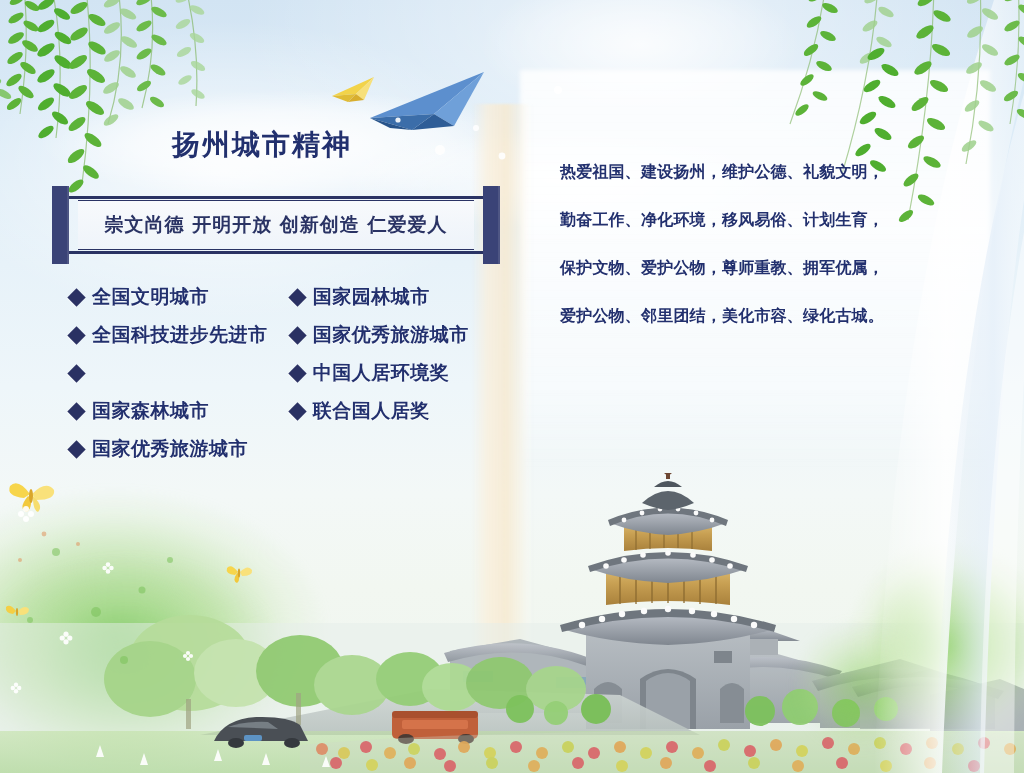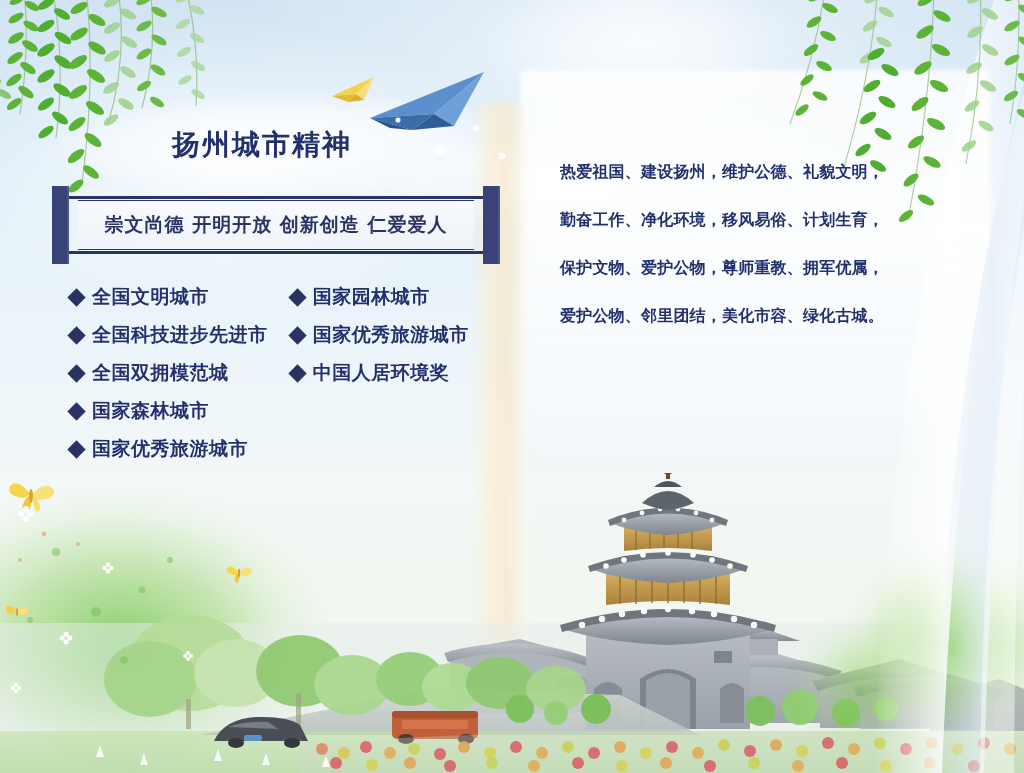--- a/index.html
+++ b/index.html
@@ -727,21 +727,20 @@
         <div class="card-item">
           <span class="dia"></span>
           <span>全国文明城市</span>
         </div>
         <div class="card-item">
           <span class="dia"></span>
           <span>全国科技进步先进市</span>
         </div>
         <div class="card-item">
           <span class="dia"></span>
-          <span>全国双拥模范城</span>
         </div>
         <div class="card-item">
           <span class="dia"></span>
           <span>国家森林城市</span>
         </div>
         <div class="card-item">
           <span class="dia"></span>
           <span>国家优秀旅游城市</span>
         </div>
       </div>
@@ -750,20 +749,24 @@
           <span class="dia"></span>
           <span>国家园林城市</span>
         </div>
         <div class="card-item">
           <span class="dia"></span>
           <span>国家优秀旅游城市</span>
         </div>
         <div class="card-item">
           <span class="dia"></span>
           <span>中国人居环境奖</span>
+        </div>
+        <div class="card-item">
+          <span class="dia"></span>
+          <span>联合国人居奖</span>
         </div>
       </div>
     </div>
   </div>
 
   <div class="col-right">
 
     <div class="rules">
       <div class="rule-line">热爱祖国、建设扬州，维护公德、礼貌文明，</div>
       <div class="rule-line">勤奋工作、净化环境，移风易俗、计划生育，</div>

